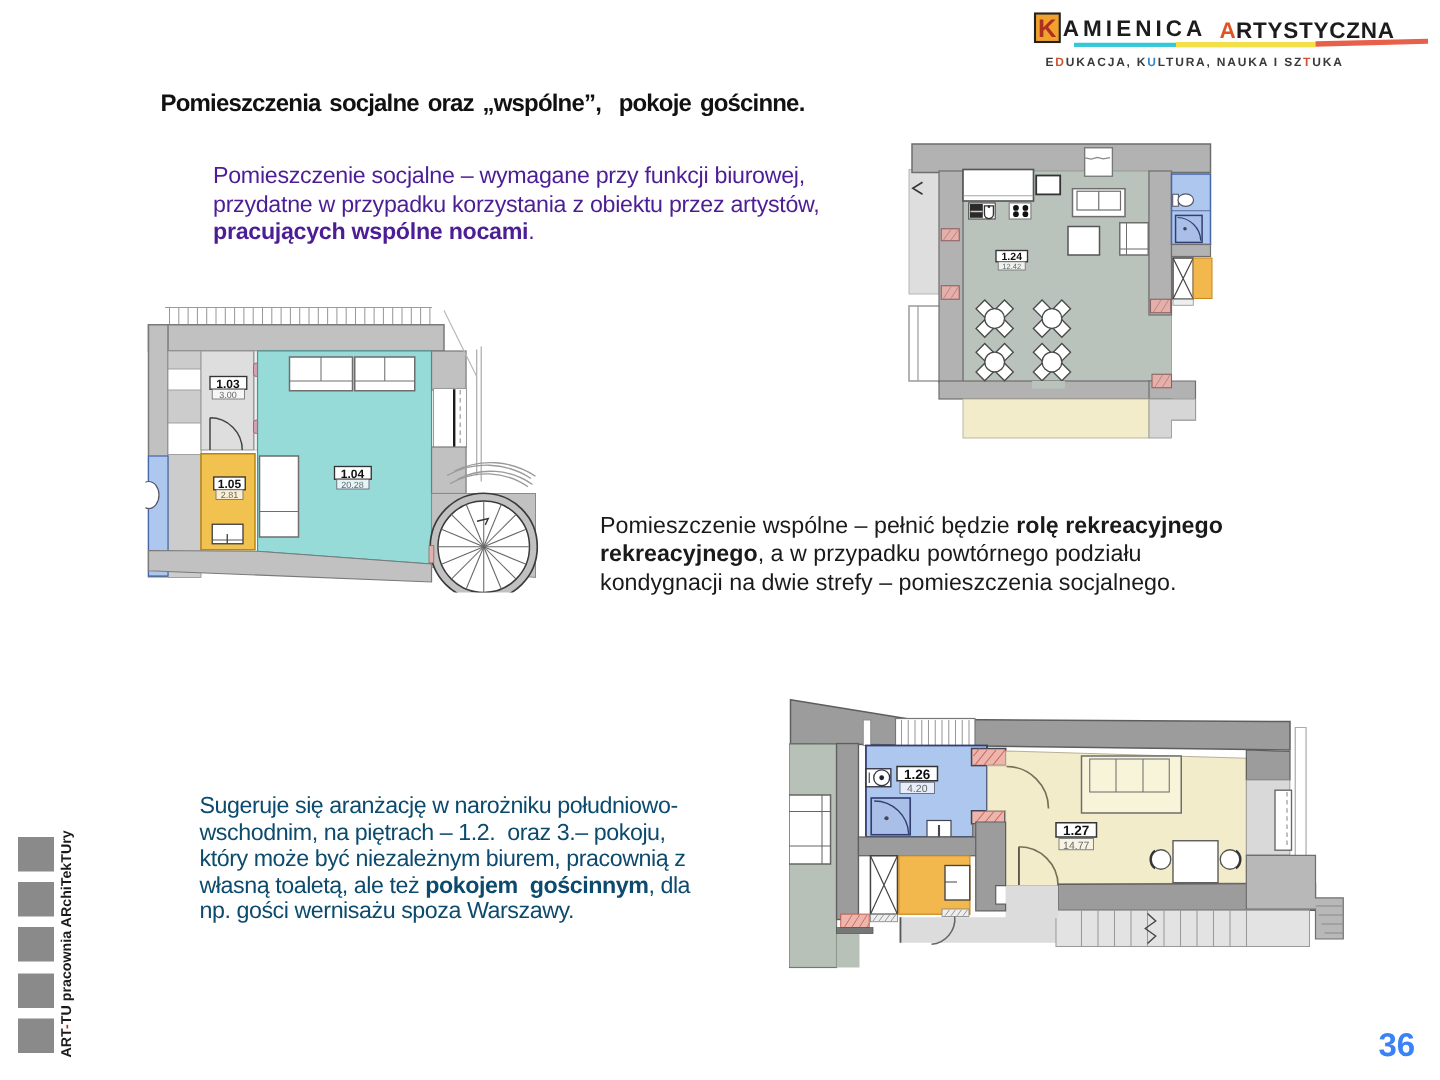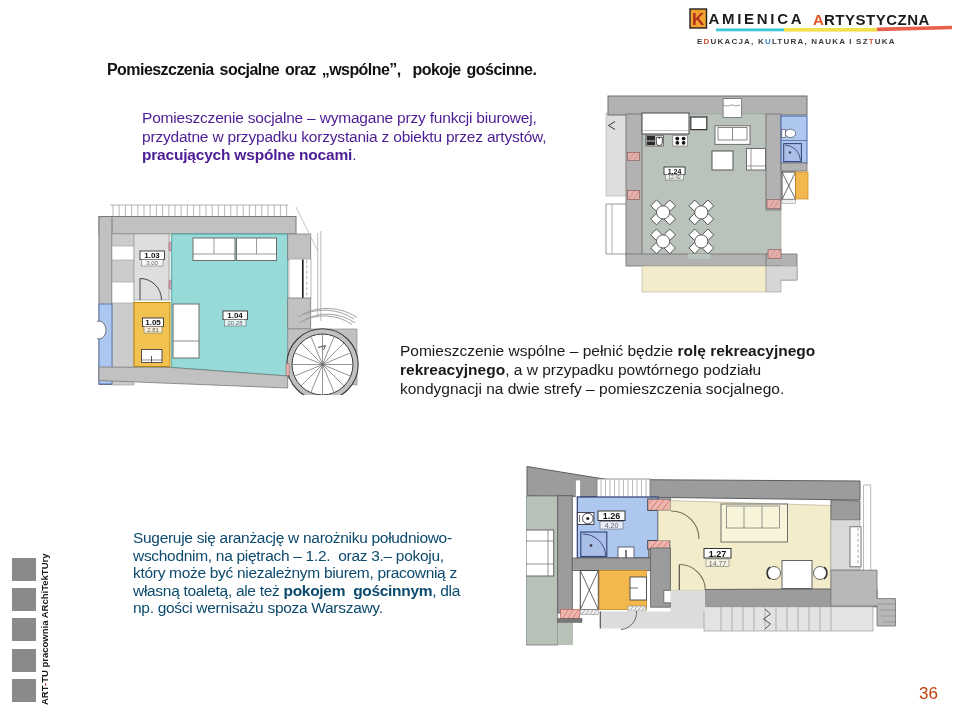--- a/index.html
+++ b/index.html
@@ -11,21 +11,21 @@
 <body>
 
 <div class="abs" style="left:64px;top:61px;font-size:16px;font-weight:bold;color:#111;letter-spacing:-0.55px;word-spacing:2px;margin-left:43px;">Pomieszczenia socjalne oraz „wspólne”,&nbsp; pokoje gościnne.</div>
 
 <div class="abs" style="left:142px;top:109px;font-size:15.5px;line-height:18.6px;color:#4c1d95;letter-spacing:-0.2px;">Pomieszczenie socjalne – wymagane przy funkcji biurowej,<br>przydatne w przypadku korzystania z obiektu przez artystów,<br><b>pracujących wspólne nocami</b>.</div>
 
 <div class="abs" style="left:400px;top:341px;font-size:15.5px;line-height:19.2px;color:#1a1a1a;">Pomieszczenie wspólne – pełnić będzie <b>rolę rekreacyjnego</b><br><b>rekreacyjnego</b>, a w przypadku powtórnego podziału<br>kondygnacji na dwie strefy – pomieszczenia socjalnego.</div>
 
 <div class="abs" style="left:133px;top:529px;font-size:15.5px;line-height:17.6px;color:#0c4a6e;letter-spacing:-0.3px;">Sugeruje się aranżację w narożniku południowo-<br>wschodnim, na piętrach – 1.2.&nbsp; oraz 3.– pokoju,<br>który może być niezależnym biurem, pracownią z<br>własną toaletą, ale też <b>pokojem&nbsp; gościnnym</b>, dla<br>np. gości wernisażu spoza Warszawy.</div>
 
-<div class="abs" style="left:919px;top:684px;font-size:17px;font-weight:normal;color:#c2410c;">36</div>
+<div class="abs" style="left:919px;top:684px;font-size:22px;font-weight:bold;color:#3b82f6;">36</div>
 
 <div class="abs" style="left:680px;top:5px;width:280px;height:50px;">
   <svg width="280" height="50" viewBox="0 0 280 50">
 
     <rect x="10" y="4" width="16.5" height="19" fill="#f0a22e" stroke="#222" stroke-width="1.4"></rect>
     <text x="12" y="19.5" font-family="Liberation Sans" font-size="17" font-weight="bold" fill="#b03020">K</text>
 
     <text x="28.5" y="19" font-family="Liberation Sans" font-size="15" font-weight="bold" fill="#1c1c1c" letter-spacing="2.7">AMIENICA</text>
 
     <text x="133" y="20" font-family="Liberation Sans" font-size="15" font-weight="bold" fill="#e05525">A</text>

